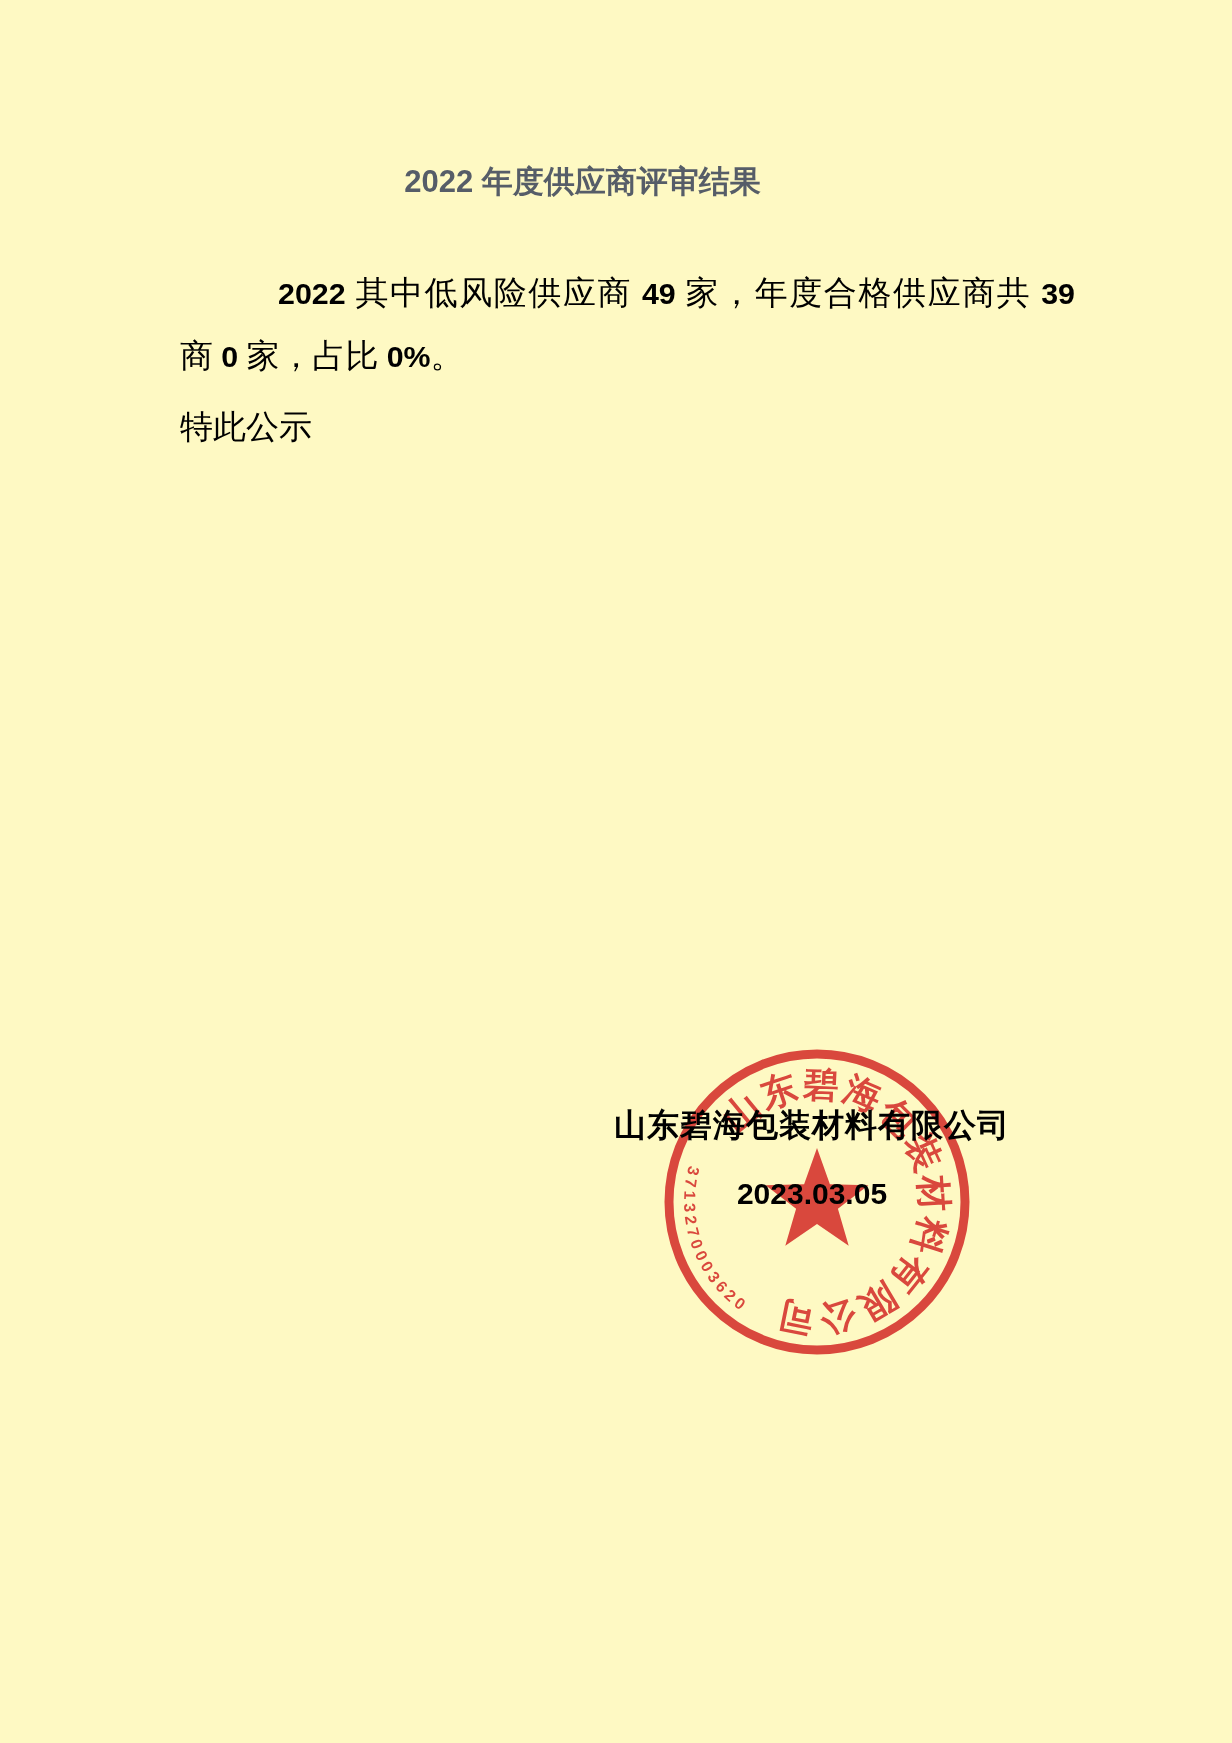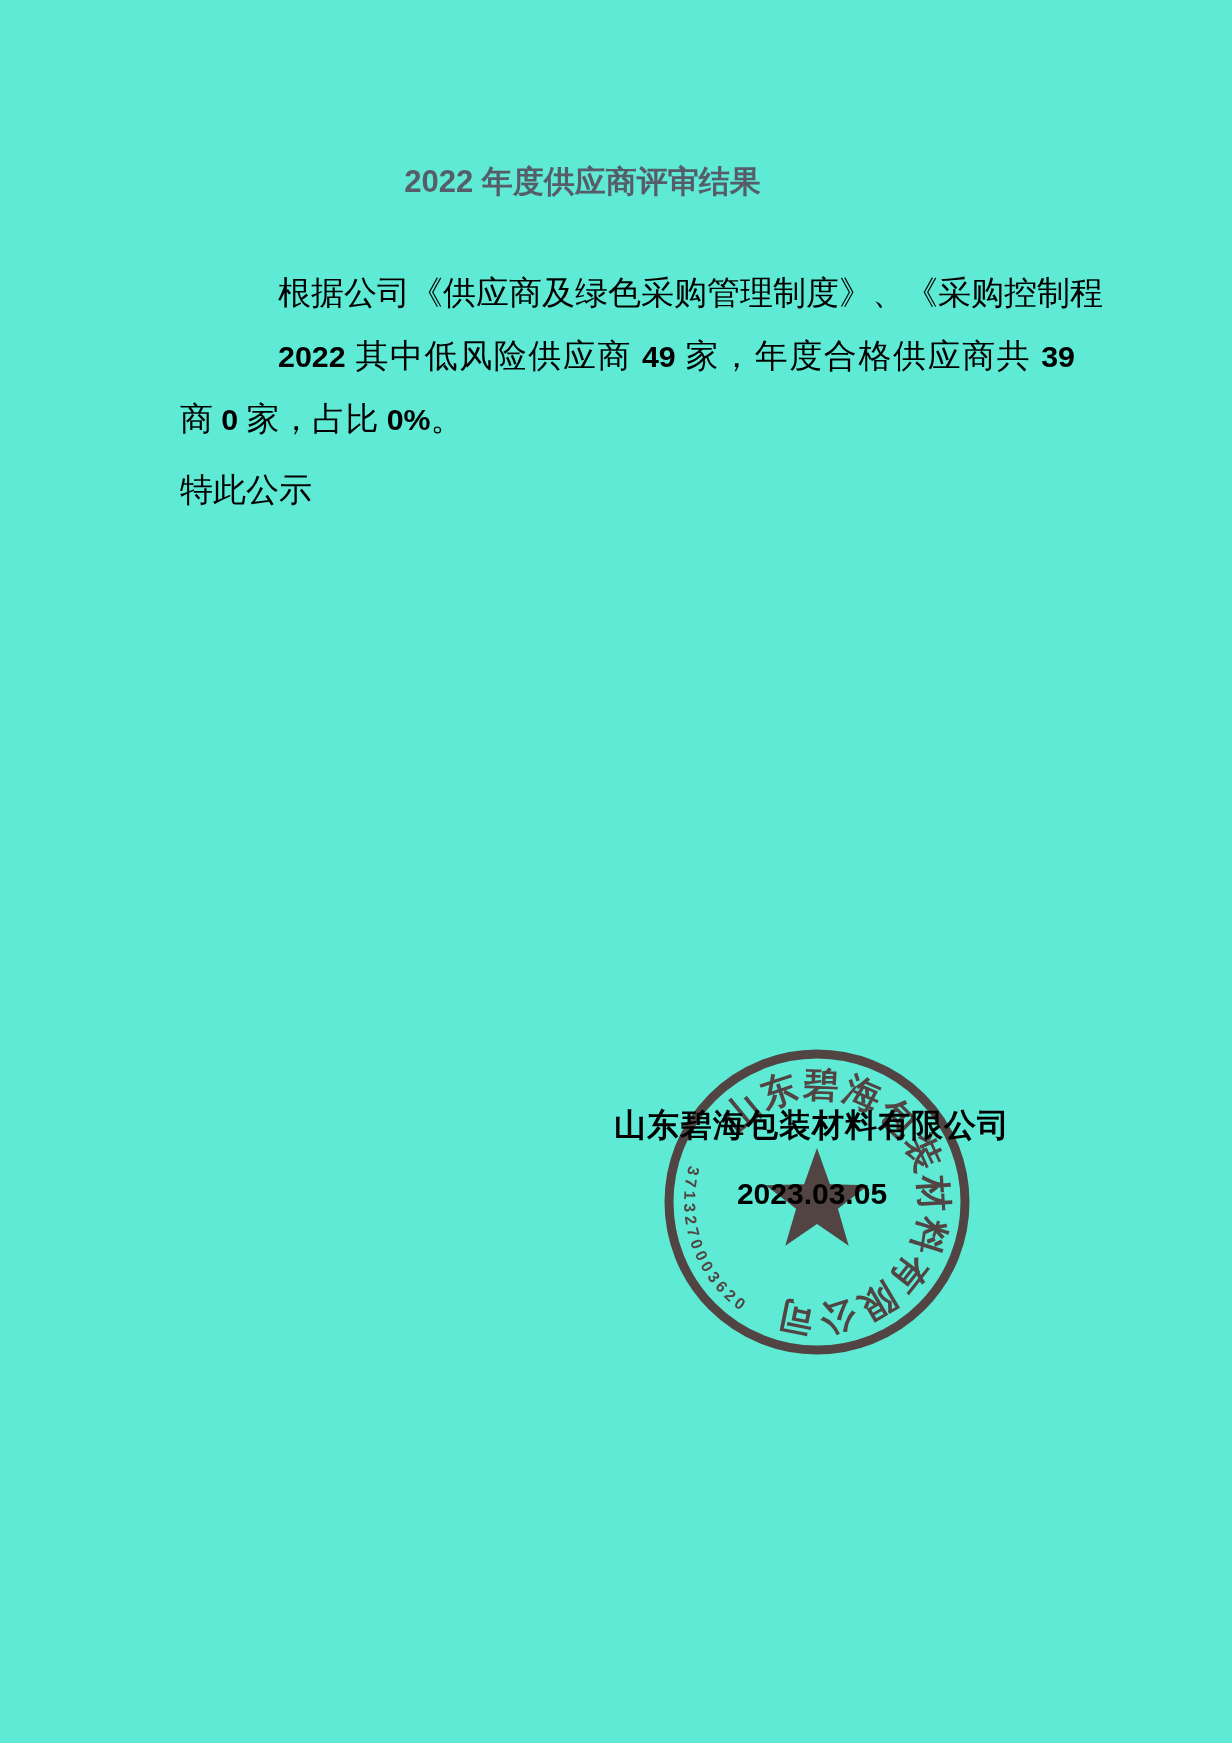--- a/index.html
+++ b/index.html
@@ -5,21 +5,21 @@
   * { margin:0; padding:0; box-sizing:border-box; }
   html,body { background:#ffffff; }
   body {
     width:1232px; height:1743px;
     font-family:"Liberation Serif","DejaVu Serif",serif;
     color:#000;
   }
   .page {
     position:relative;
     width:1232px; height:1743px;
-    background:#5eead4;
+    background:#fef9c3;
     overflow:hidden;
   }
   .doc-header {
     margin:162px 157px 0 180px;
     position:relative; left:-45px;
     text-align:center;
     font-family:"Liberation Sans","DejaVu Sans",sans-serif;
     font-weight:bold;
     font-size:31px; line-height:40px;
     color:#565d68;
@@ -76,21 +76,20 @@
 </style>
 </head>
 <body>
 
 <div class="page">
 
   <div class="doc-header">2022 年度供应商评审结果</div>
 
 
   <div class="body-block">
-    <div class="line stretch indent"><span>根据公司《供应商及绿色采购管理制度》、《采购控制程</span></div>
     <div class="line stretch indent"><span class="num">2022</span><span> 其中低风险供应商 </span><span class="num">49</span><span> 家，年度合格供应商共 </span><span class="num">39</span></div>
     <div class="line"><span>商 </span><span class="num">0</span><span> 家，占比 </span><span class="num">0%</span><span>。</span></div>
     <div class="line closing"><span>特此公示</span></div>
   </div>
 
   <div class="signature">
     <div class="sig-company">山东碧海包装材料有限公司</div>
     <div class="sig-date">2023.03.05</div>
   </div>
 

